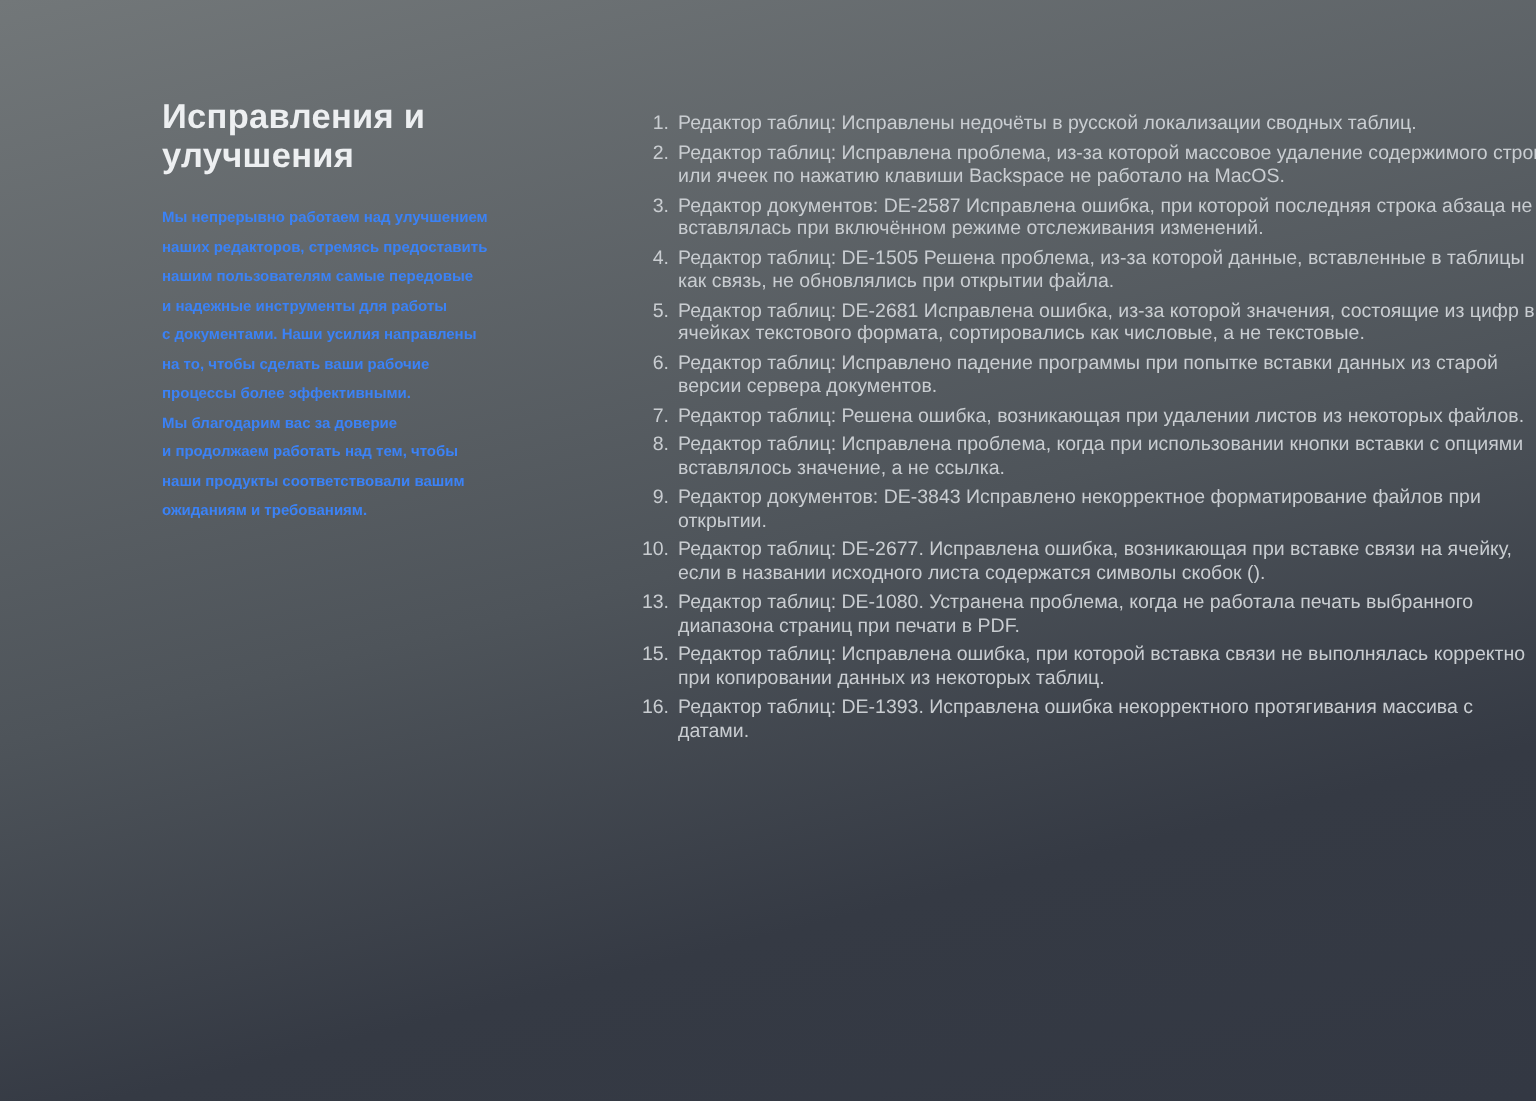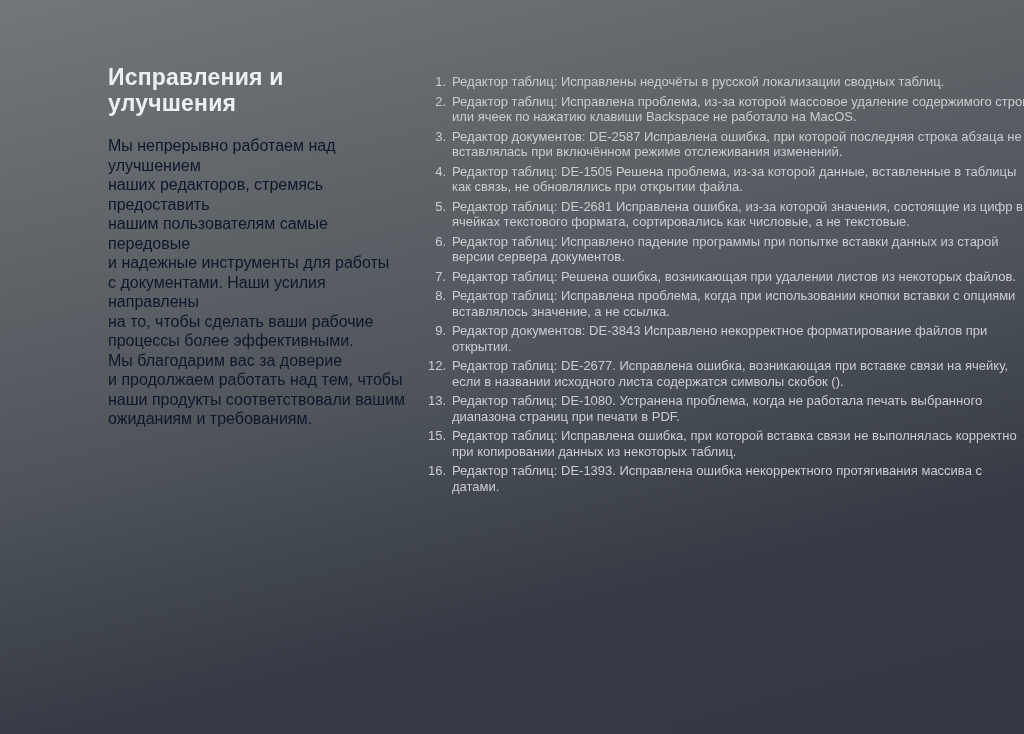--- a/index.html
+++ b/index.html
@@ -30,24 +30,25 @@
   .intro h1 {
     margin: 2px 0 20px 0;
     font-size: 23px;
     line-height: 26px;
     font-weight: 700;
     color: #edeff1;
     letter-spacing: 0.2px;
   }
   .intro p {
     margin: 0;
-    font-size: 16px;
+    font-size: 10px;
     line-height: 19.5px;
-    color: #0f172a;
+    color: #3b82f6;
     white-space: pre-line;
+    font-weight: bold;
   }
   .changelog {
     flex: 1;
     padding-top: 12px;
   }
   ol.items {
     margin: 0;
     padding: 0;
     list-style: none;
   }
@@ -117,21 +118,21 @@
       </li>
       <li>
         <span class="num">8.</span>
         <span class="txt">Редактор таблиц: Исправлена проблема, когда при использовании кнопки вставки с опциями вставлялось значение, а не ссылка.</span>
       </li>
       <li>
         <span class="num">9.</span>
         <span class="txt">Редактор документов: DE-3843 Исправлено некорректное форматирование файлов при открытии.</span>
       </li>
       <li>
-        <span class="num">12.</span>
+        <span class="num">10.</span>
         <span class="txt">Редактор таблиц: DE-2677. Исправлена ошибка, возникающая при вставке связи на ячейку, если в названии исходного листа содержатся символы скобок ().</span>
       </li>
       <li>
         <span class="num">13.</span>
         <span class="txt">Редактор таблиц: DE-1080. Устранена проблема, когда не работала печать выбранного диапазона страниц при печати в PDF.</span>
       </li>
       <li>
         <span class="num">15.</span>
         <span class="txt">Редактор таблиц: Исправлена ошибка, при которой вставка связи не выполнялась корректно при копировании данных из некоторых таблиц.</span>
       </li>

